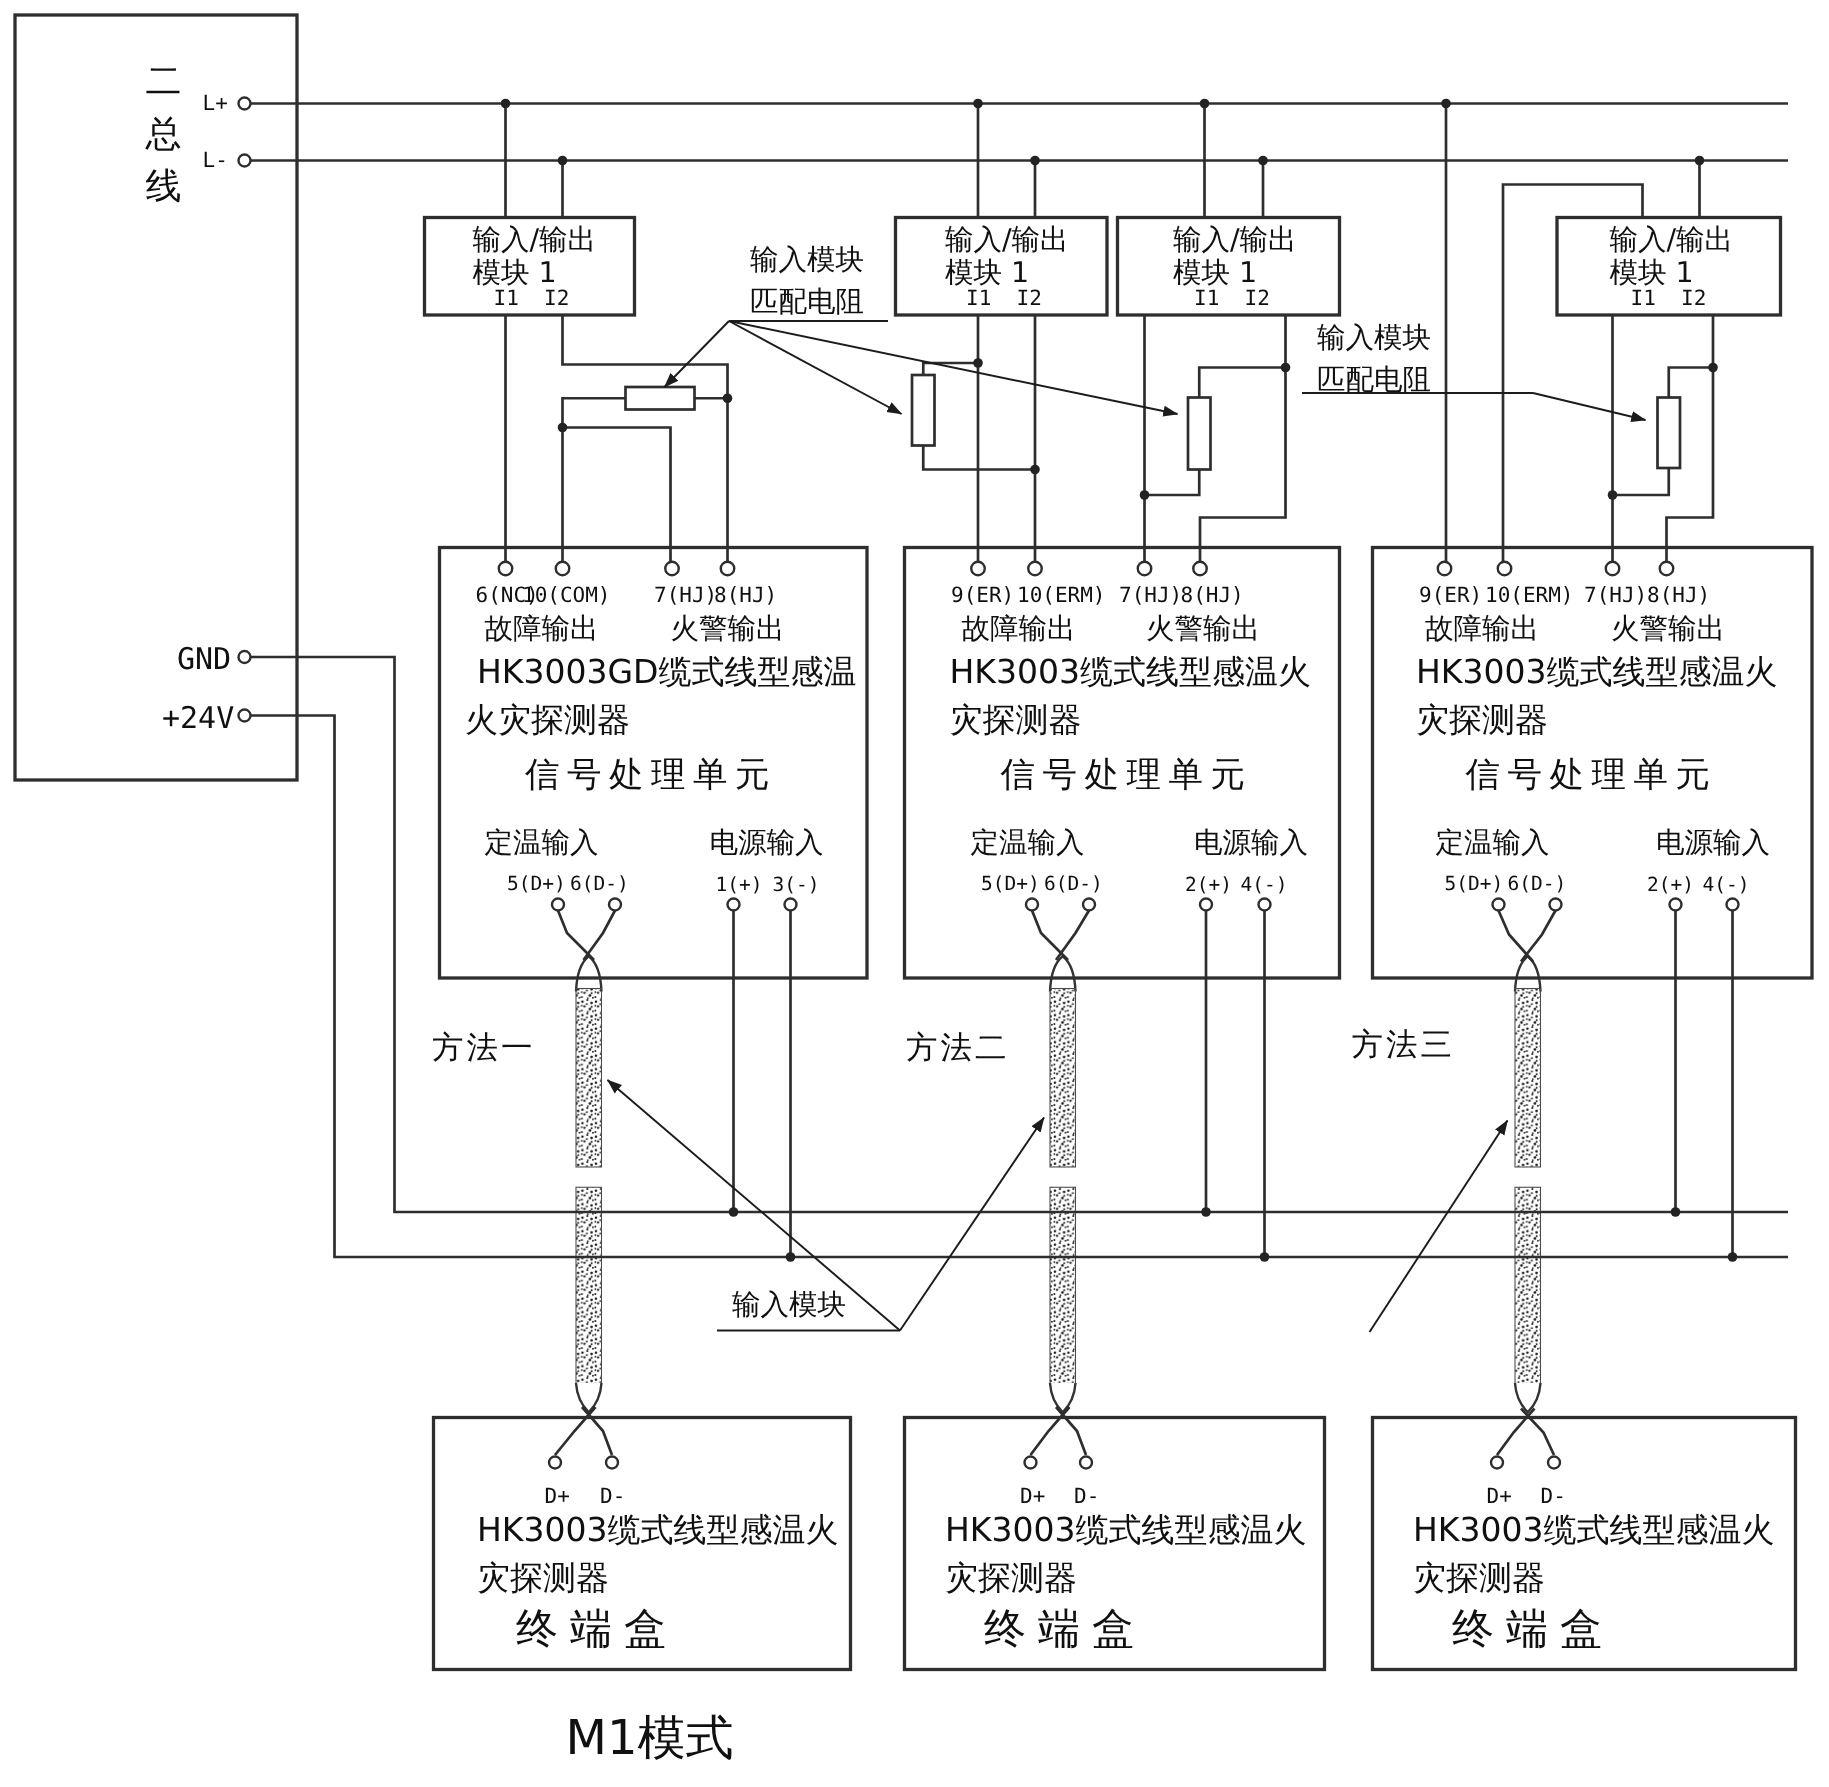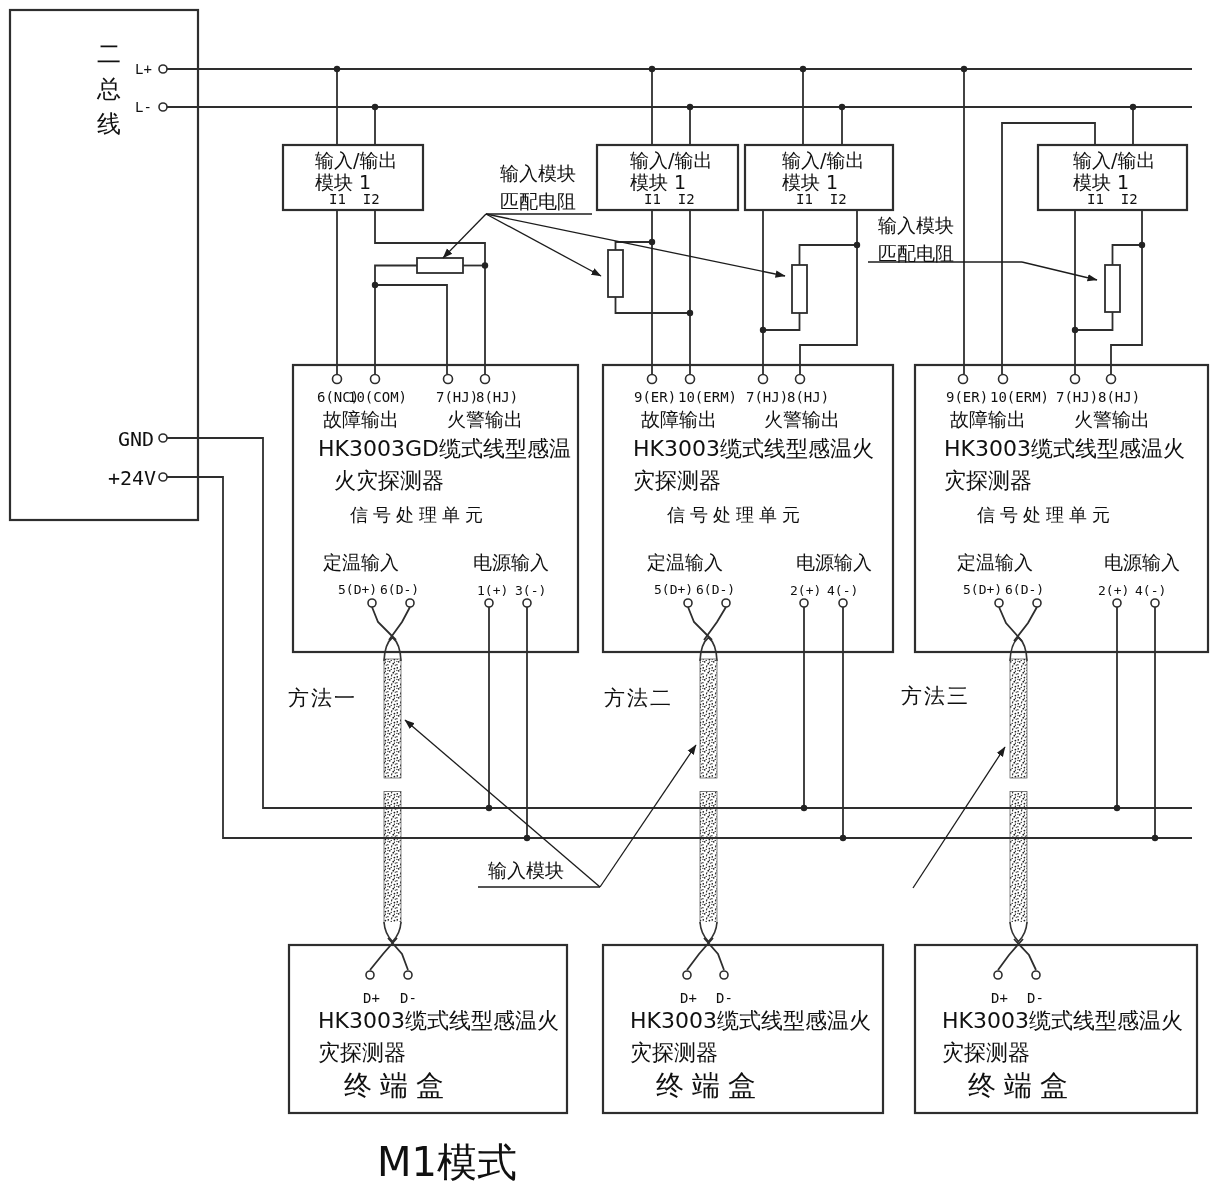--- a/index.html
+++ b/index.html
@@ -3,23 +3,23 @@
 <meta charset="utf-8">
 <style>
   html,body{margin:0;padding:0;background:#fff;}
   .stage{position:relative;width:1219px;height:1191px;background:#fff;overflow:hidden;
          font-family:"DejaVu Sans",sans-serif;}
   .stage svg{position:absolute;left:0;top:0;}
   .lbl{position:absolute;color:#101010;line-height:1;white-space:pre;}
   .mono{font-family:"DejaVu Sans Mono",monospace;}
   .f13{font-size:13px}.f14{font-size:14px}
   .f19{font-size:19px}.f20{font-size:20px}
-  .f22{font-size:22px}.f23{font-size:18px;letter-spacing:5px}
+  .f22{font-size:22px}.f23{font-size:23px;letter-spacing:5px}
   .f24{font-size:28px;letter-spacing:8px}.f25{font-size:21px;letter-spacing:2px}
-  .f32{font-size:40px}
+  .f32{font-size:32px}
   .vcol{word-break:break-all;white-space:normal;}
   .v-title{left:24px;top:124px;width:30px;font-size:28px;line-height:1.43;}
   .v-bus{left:97px;top:37px;width:26px;font-size:24px;line-height:1.45;}
   .w{stroke:#2e2e2e;stroke-width:1.8;fill:none;}
   .bx{stroke:#2e2e2e;stroke-width:2.2;fill:none;}
   .thin{stroke:#1c1c1c;stroke-width:1.3;fill:none;}
   .term{fill:#fff;stroke:#2e2e2e;stroke-width:1.6;}
   .dot{fill:#232323;stroke:none;}
   .cap{fill:#fff;stroke:#333;stroke-width:1.6;}
   .cbl{fill:url(#spk);stroke:#4a4a4a;stroke-width:0.7;}
@@ -286,21 +286,21 @@
 <span class="lbl f19" style="left:878px;top:216px">输入模块</span>
 <span class="lbl f19" style="left:878px;top:244px">匹配电阻</span>
 
 <span class="lbl mono f14" style="left:317px;top:390px">6(NC)</span>
 <span class="lbl mono f14" style="left:348px;top:390px">10(COM)</span>
 <span class="lbl mono f14" style="left:436px;top:390px">7(HJ)</span>
 <span class="lbl mono f14" style="left:476px;top:390px">8(HJ)</span>
 <span class="lbl f19" style="left:323px;top:410px">故障输出</span>
 <span class="lbl f19" style="left:447px;top:410px">火警输出</span>
 <span class="lbl f22" style="left:318px;top:438px">HK3003GD缆式线型感温</span>
-<span class="lbl f22" style="left:334px;top:470px">火灾探测器</span>
+<span class="lbl f22" style="left:310px;top:470px">火灾探测器</span>
 <span class="lbl f23" style="left:350px;top:506px">信号处理单元</span>
 <span class="lbl f19" style="left:323px;top:553px">定温输入</span>
 <span class="lbl mono f13" style="left:338px;top:583px">5(D+)</span>
 <span class="lbl mono f13" style="left:380px;top:583px">6(D-)</span>
 <span class="lbl f19" style="left:473px;top:553px">电源输入</span>
 <span class="lbl mono f13" style="left:477px;top:584px">1(+)</span>
 <span class="lbl mono f13" style="left:515px;top:584px">3(-)</span>
 
 <span class="lbl mono f14" style="left:634px;top:390px">9(ER)</span>
 <span class="lbl mono f14" style="left:678px;top:390px">10(ERM)</span>

